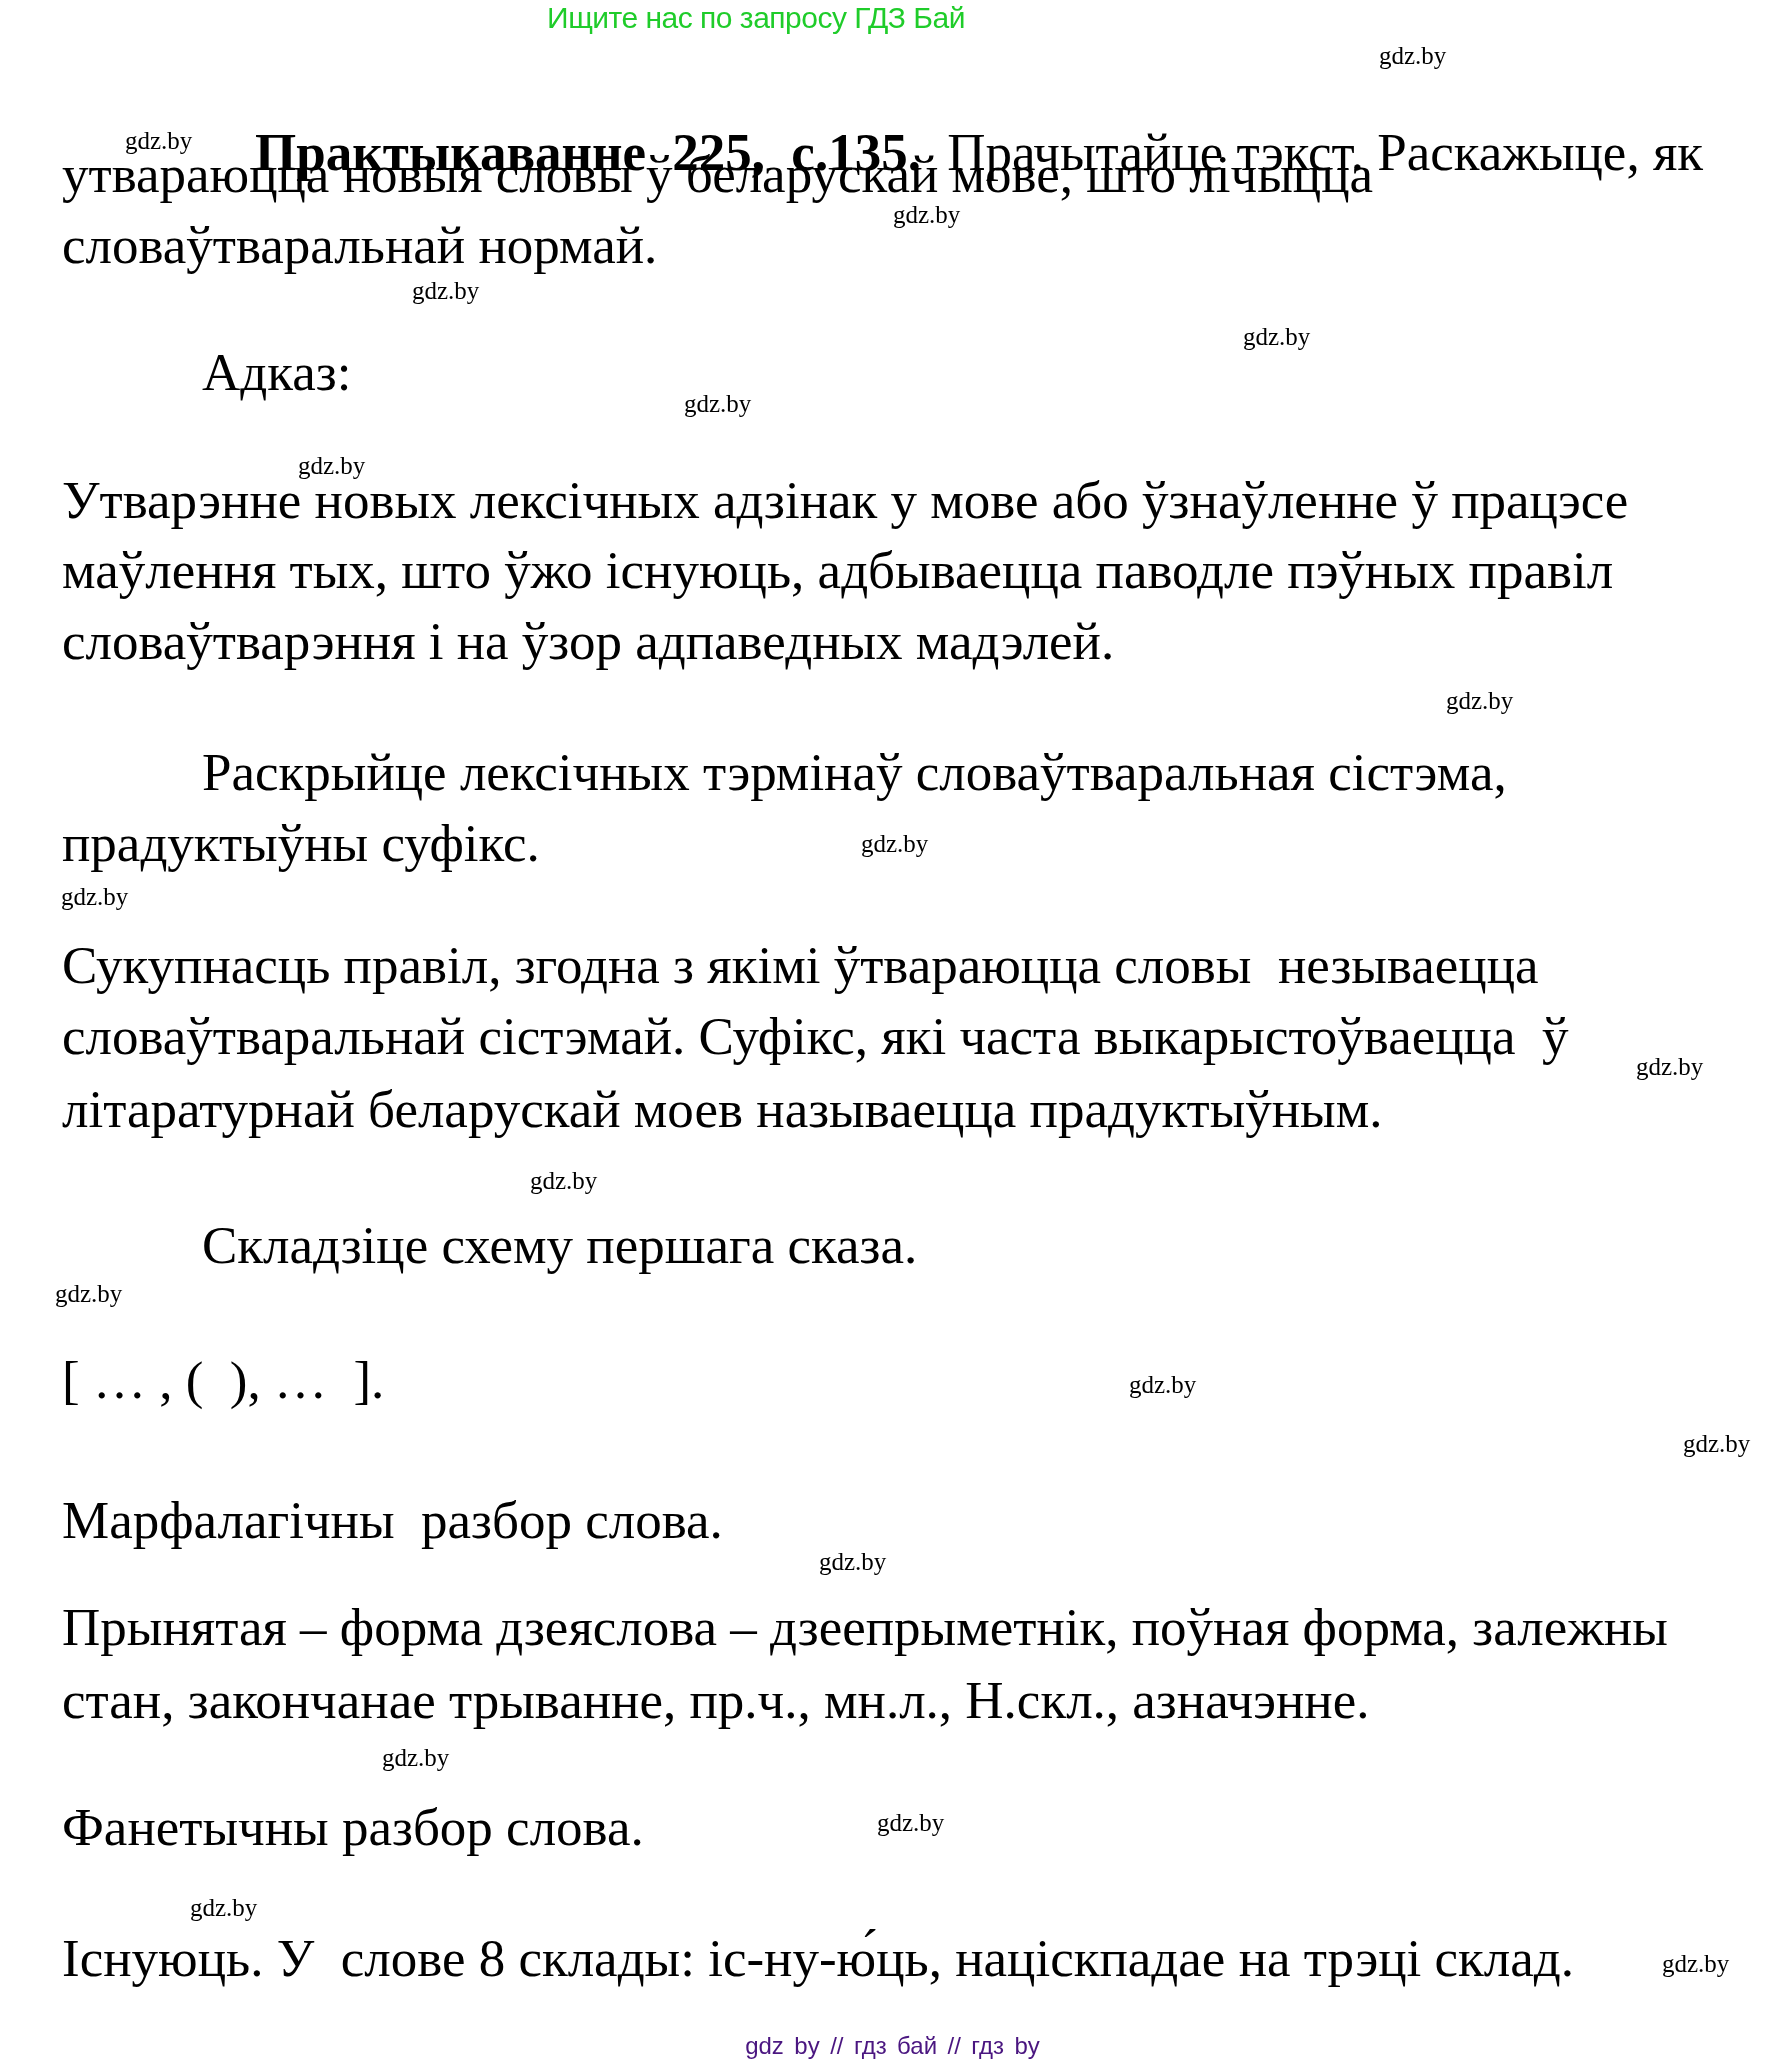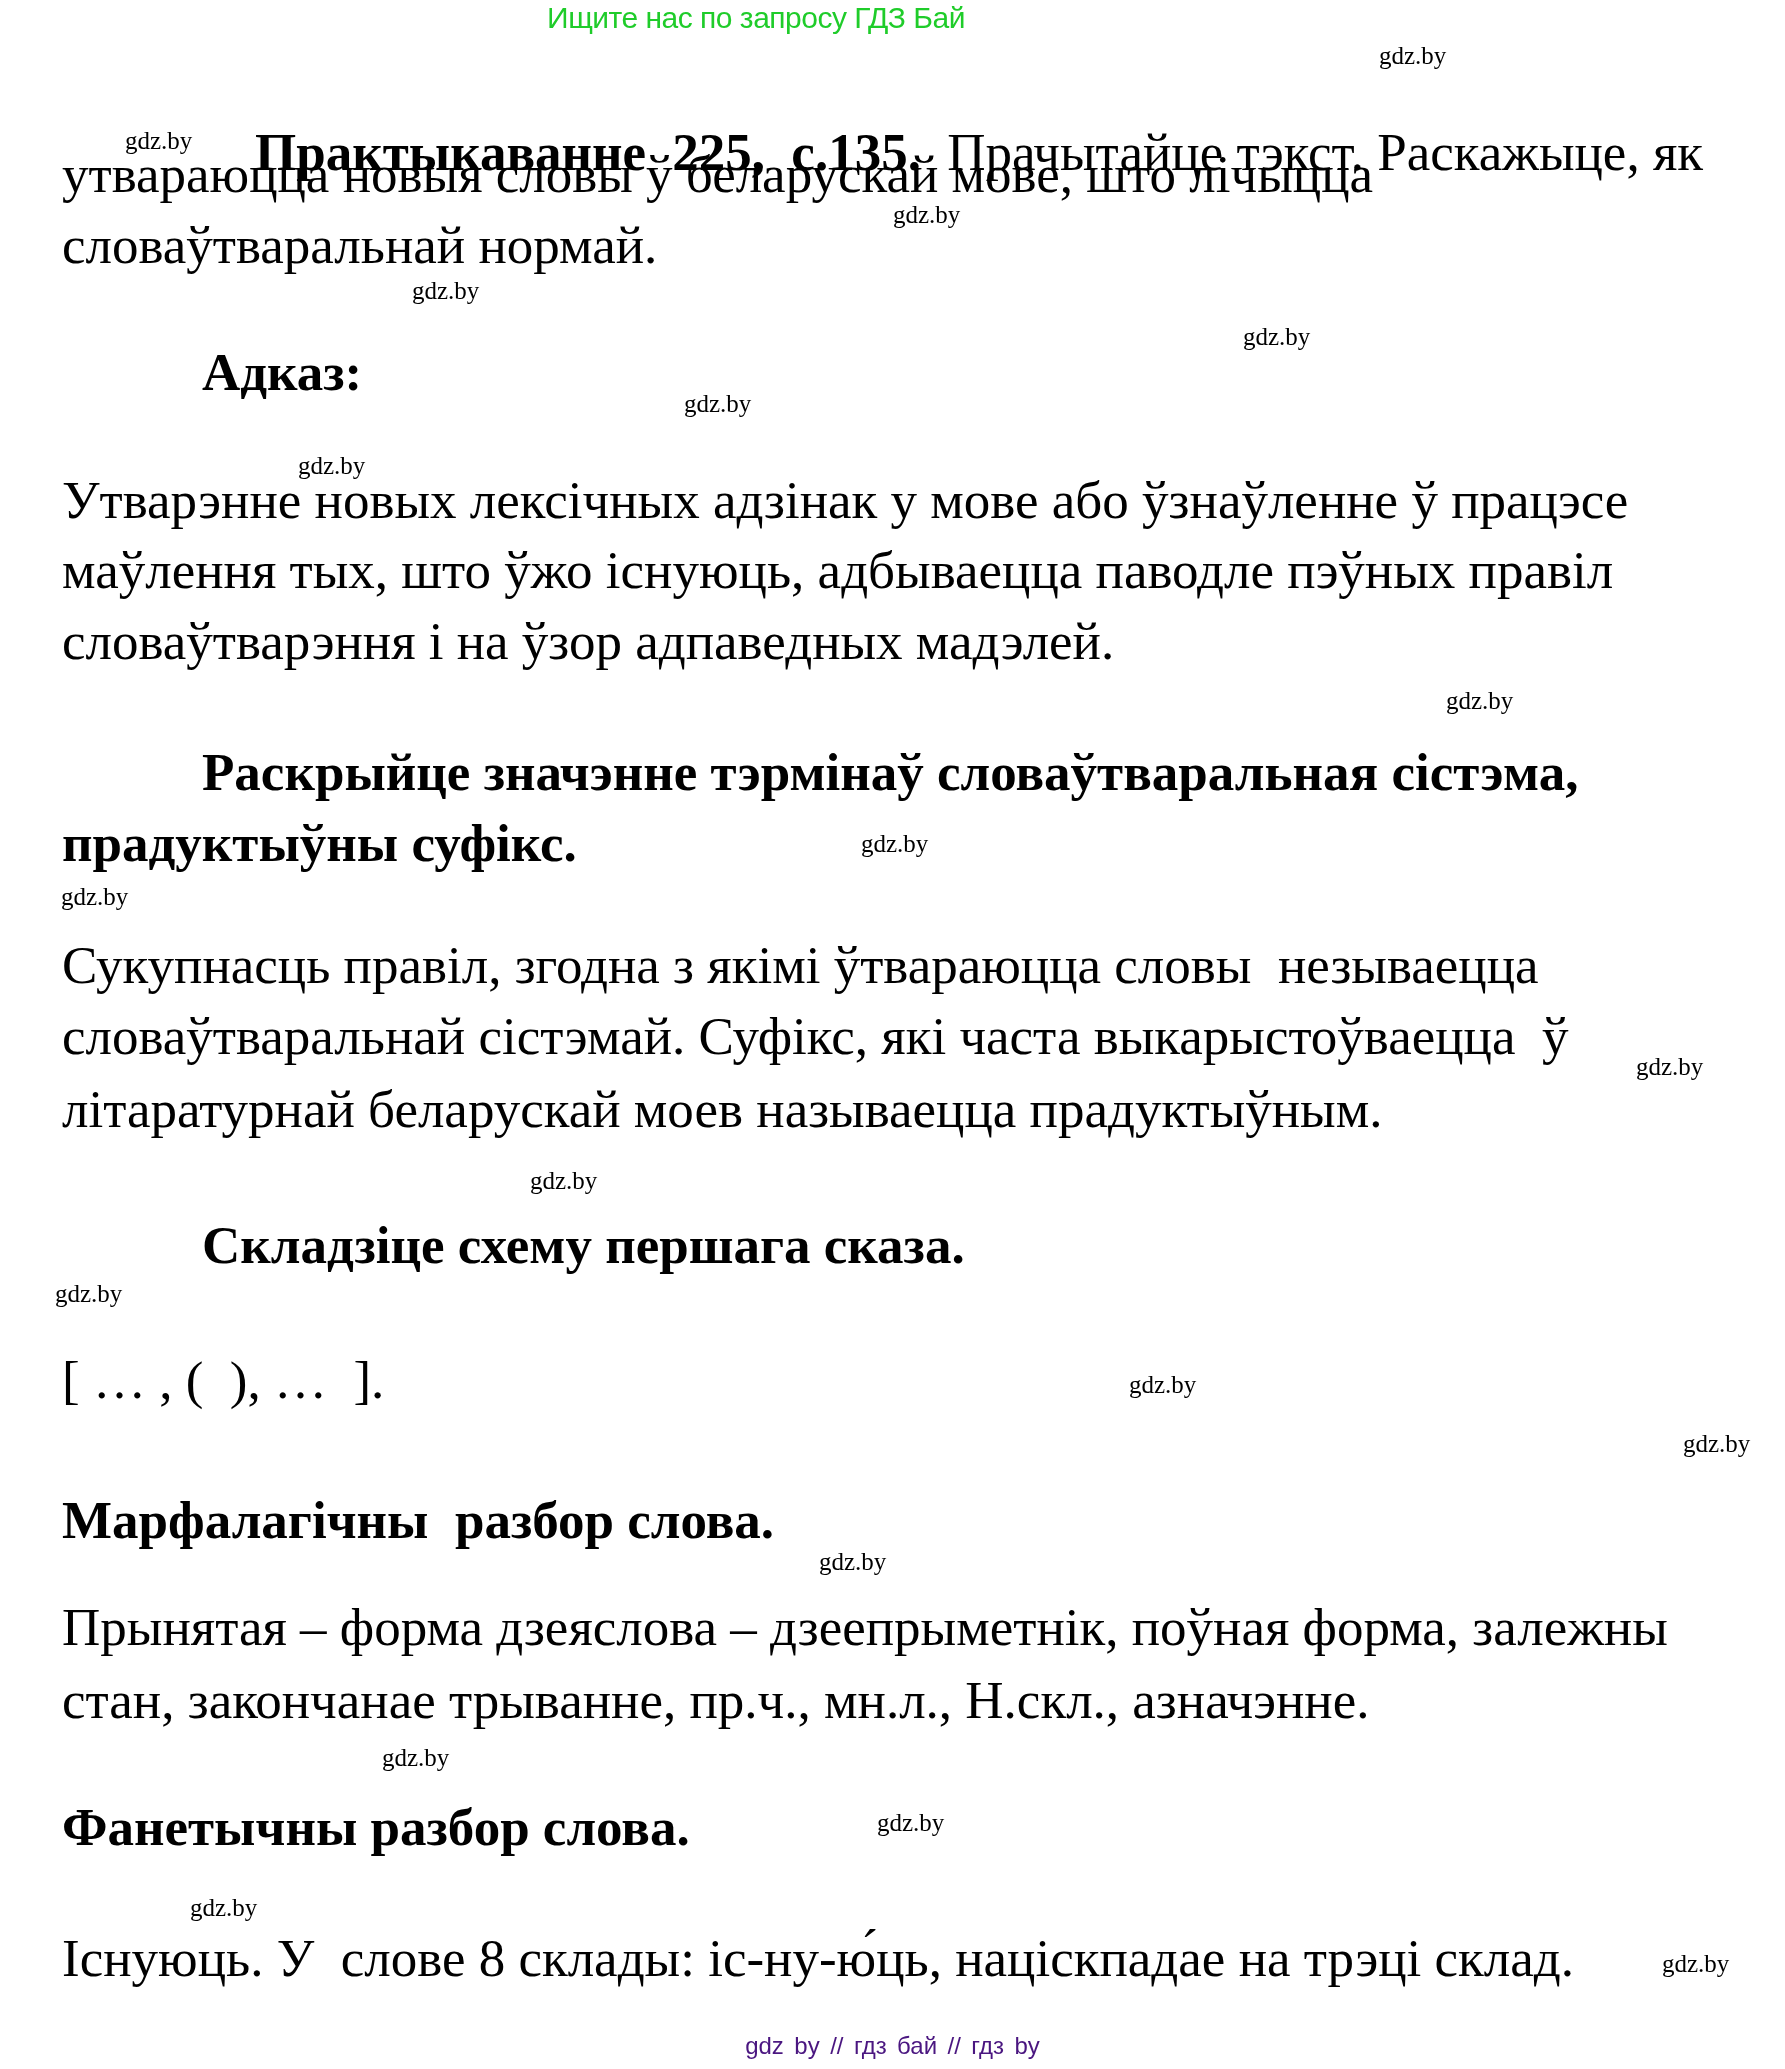--- a/index.html
+++ b/index.html
@@ -3,21 +3,21 @@
 <meta charset="utf-8">
 <style>
   html, body { margin: 0; padding: 0; background: #ffffff; }
   body { width: 1785px; height: 2070px; position: relative; overflow: hidden; }
   .page { position: absolute; left: 0; top: 0; width: 1785px; height: 2070px; background: #fff; }
   .ln {
     position: absolute; white-space: pre; line-height: 1;
     font-family: "Liberation Serif", "DejaVu Serif", serif;
     font-size: 53px; color: #000;
   }
-  .b { font-weight: bold; }
+  .b { font-weight: normal; }
   .wm {
     position: absolute; white-space: pre; line-height: 1;
     font-family: Liberation Serif, serif;
     font-size: 25px; color: #000;
   }
   .banner {
     position: absolute; left: 0; width: 1512px; text-align: center; line-height: 1;
     font-family: "Liberation Sans", "DejaVu Sans", sans-serif;
     font-size: 30px; letter-spacing: -0.5px;
   }
@@ -41,21 +41,21 @@
   </div>
   <div class="ln" style="left:62px; top:148px;">утвараюцца новыя словы ў беларускай мове, што лічыцца</div>
   <div class="ln" style="left:62px; top:219px;">словаўтваральнай нормай.</div>
 
   <div class="ln b" style="left:202px; top:346px;">Адказ:</div>
 
   <div class="ln" style="left:62px; top:474px;">Утварэнне новых лексічных адзінак у мове або ўзнаўленне ў працэсе</div>
   <div class="ln" style="left:62px; top:544px;">маўлення тых, што ўжо існуюць, адбываецца паводле пэўных правіл</div>
   <div class="ln" style="left:62px; top:615px;">словаўтварэння і на ўзор адпаведных мадэлей.</div>
 
-  <div class="ln b" style="left:202px; top:746px;">Раскрыйце значэнне тэрмінаў словаўтваральная сістэма,</div>
+  <div class="ln b" style="left:202px; top:746px;">Раскрыйце лексічных тэрмінаў словаўтваральная сістэма,</div>
   <div class="ln b" style="left:62px; top:817px;">прадуктыўны суфікс.</div>
 
   <div class="ln" style="left:62px; top:939px;">Сукупнасць правіл, згодна з якімі ўтвараюцца словы  незываецца</div>
   <div class="ln" style="left:62px; top:1010px;">словаўтваральнай сістэмай. Суфікс, які часта выкарыстоўваецца  ў</div>
   <div class="ln" style="left:62px; top:1083px;">літаратурнай беларускай моев называецца прадуктыўным.</div>
 
   <div class="ln b" style="left:202px; top:1219px;">Складзіце схему першага сказа.</div>
   <div class="ln" style="left:62px; top:1354px;">[ … , (  ), …  ].</div>
 
   <div class="ln b" style="left:62px; top:1494px;">Марфалагічны  разбор слова.</div>

